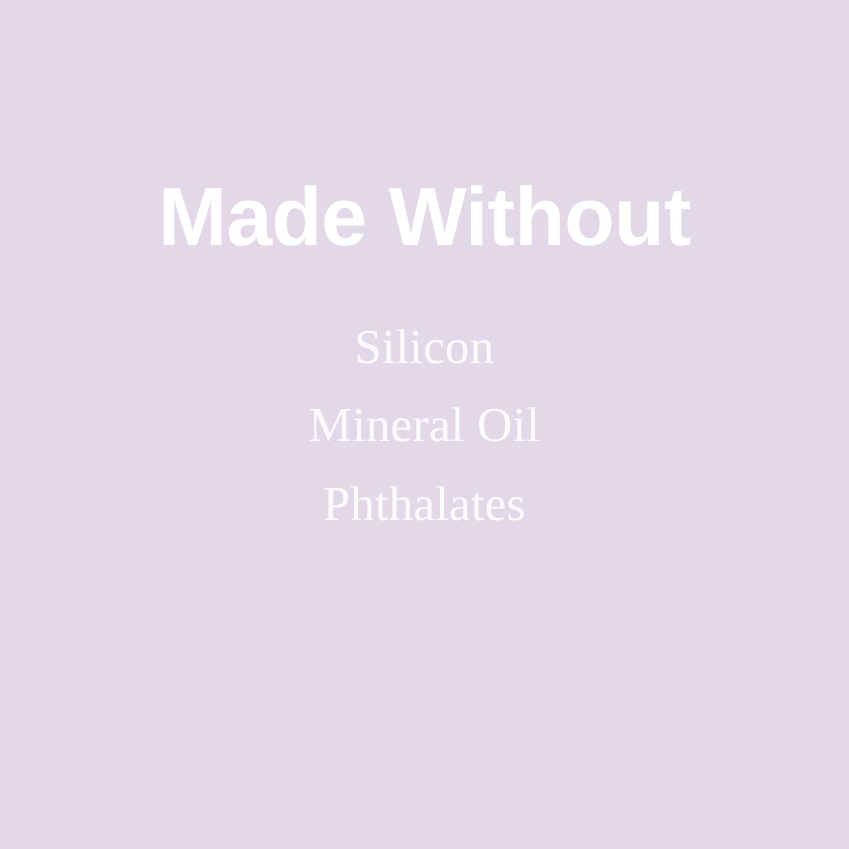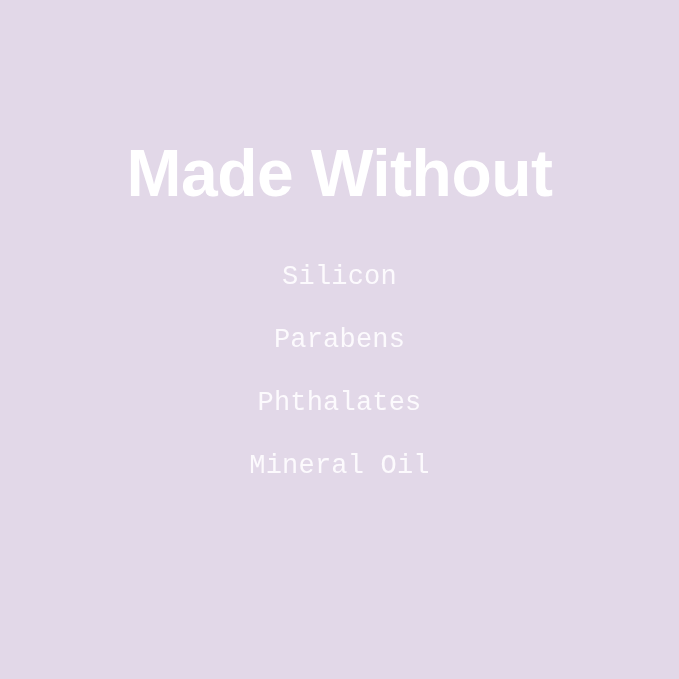--- a/index.html
+++ b/index.html
@@ -42,37 +42,36 @@
     position: absolute;
     top: 246px;
     left: 0;
     width: 679px;
     margin: 0;
     padding: 0;
     list-style: none;
     text-align: center;
   }
   .list-item {
-    font-family: Liberation Mono, monospace;
+    font-family: Liberation Serif, serif;
     font-weight: 300;
-    font-size: 27px;
+    font-size: 39px;
     line-height: 63px;
     height: 63px;
     letter-spacing: 0.2px;
     color: #fcfafd;
     white-space: nowrap;
   }
 </style>
 </head>
 <body>
 
 <div class="card">
 
   <h1 class="heading">Made Without</h1>
 
   <ul class="list">
     <li class="list-item">Silicon</li>
-    <li class="list-item">Parabens</li>
+    <li class="list-item">Mineral Oil</li>
     <li class="list-item">Phthalates</li>
-    <li class="list-item">Mineral Oil</li>
   </ul>
 
 </div>
 
 </body></html>

